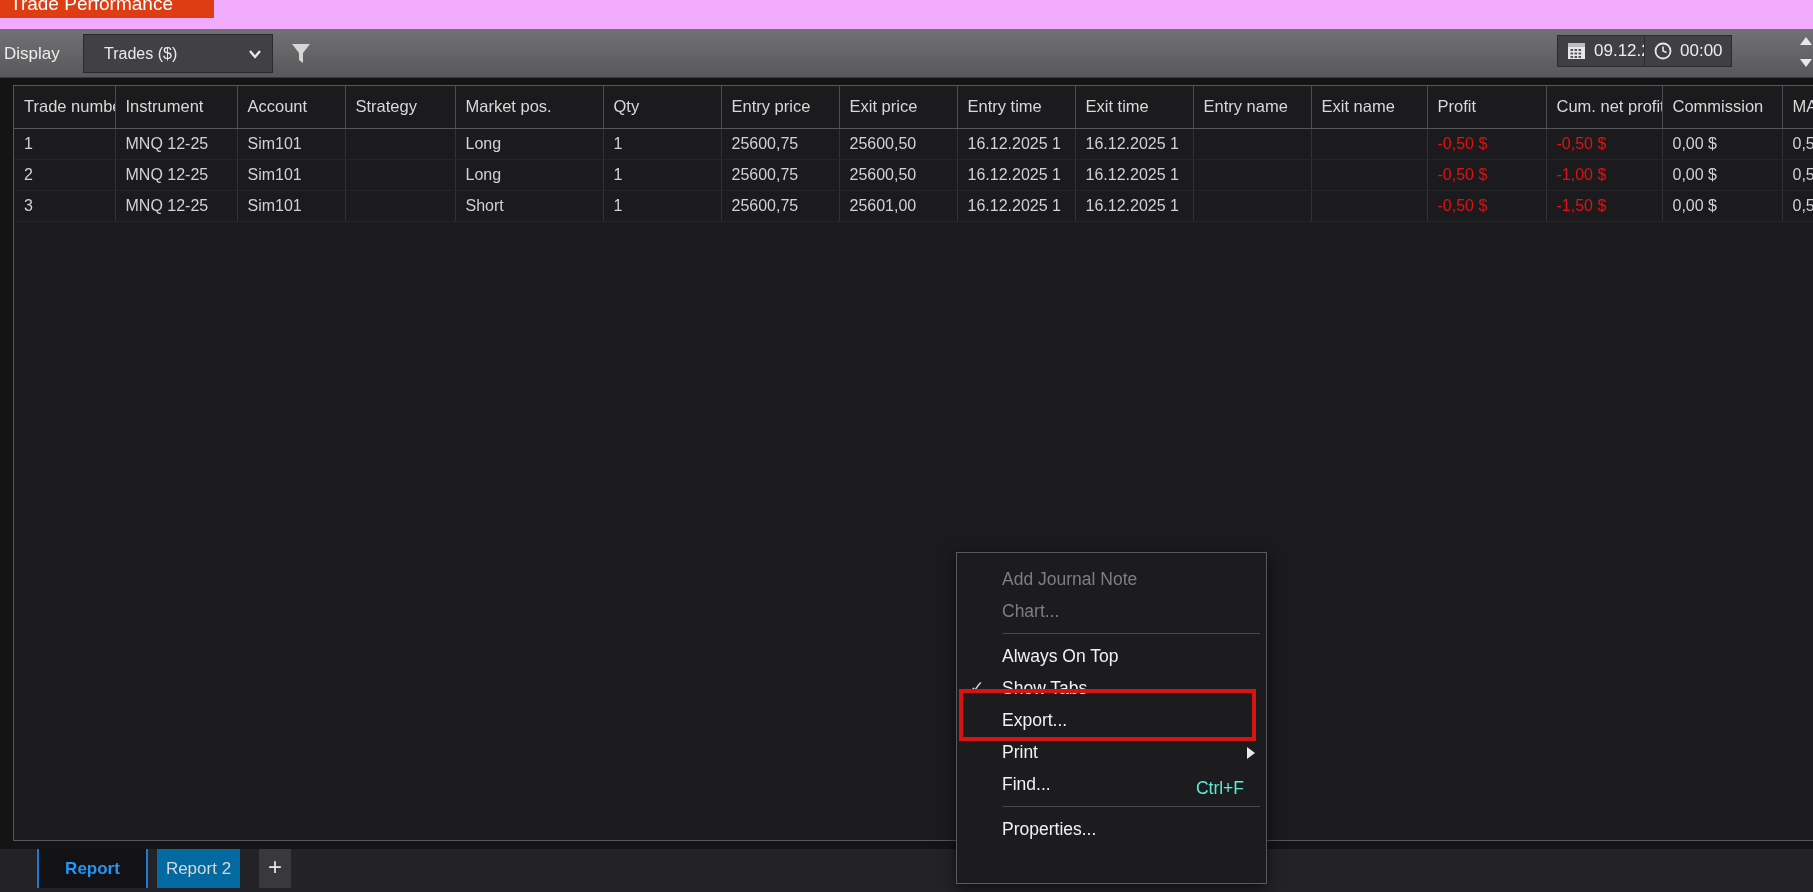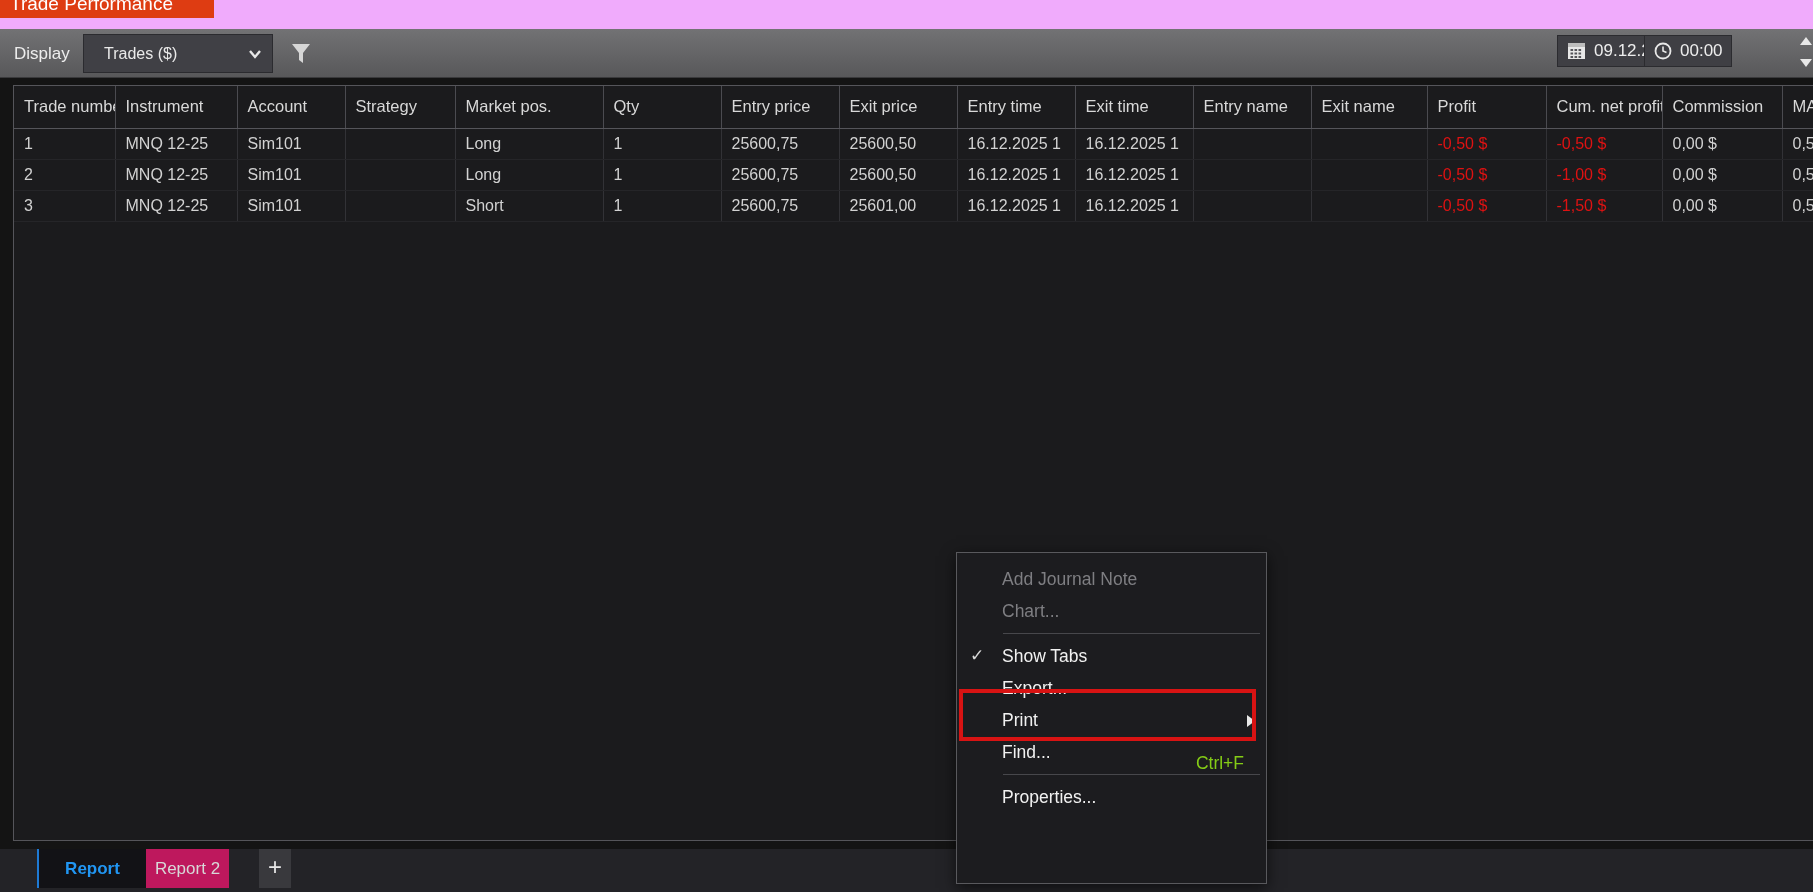--- a/index.html
+++ b/index.html
@@ -8,21 +8,21 @@
 
   
   .titlebar { position:absolute; left:0; top:0; width:1813px; height:29px; background:#f0abfc; }
   .title-tab { position:absolute; left:0; top:0; width:214px; height:18px; background:#DE3C12;
                overflow:hidden; cursor:default; }
   .title-tab span { display:block; margin:-7px 0 0 10px; font-size:19px; color:#ffffff; white-space:nowrap; }
 
   
   .toolbar { position:absolute; left:0; top:29px; width:1813px; height:49px;
              background:linear-gradient(#727274,#58585a); border-bottom:1px solid #3a3a3c; }
-  .tb-label { position:absolute; left:14px; top:0; height:49px; line-height:49px; color:#ededed; font-size:17px; }
+  .tb-label { position:absolute; left:4px; top:0; height:49px; line-height:49px; color:#ededed; font-size:17px; }
   .dropdown { position:absolute; left:83px; top:5px; width:190px; height:39px; background:#404045;
               border:1px solid #2b2b2f; color:#eaeaea; font-size:16px; display:flex; align-items:center; }
   .dropdown .dd-text { flex:1; padding-left:20px; }
   .chev { width:14px; height:14px; margin-right:10px; }
   .chev svg { display:block; }
   .filter-btn { position:absolute; left:288px; top:12px; width:26px; height:26px; }
   .rt-box { position:absolute; top:6px; height:32px; background:#3f3f44; border:1px solid #2b2b2f;
             display:flex; align-items:center; color:#ededed; font-size:17px;margin-left:28px; }
   .date-box { left:1529px; width:163px; }
   .time-box { left:1616px; width:88px; }
@@ -46,31 +46,31 @@
 
   
   .menu { position:absolute; left:956px; top:552px; width:311px; height:332px; background:#1c1c1f;
           border:1px solid #59595d; box-shadow:0 4px 14px rgba(0,0,0,.6); padding-top:10px; z-index:10; }
   .mi { position:relative; height:32px; line-height:32px; padding-left:45px; font-size:17.5px;
         color:#f1f1f1; white-space:nowrap; }
   .mi.disabled { color:#7e7e82; }
   .mi .check { position:absolute; left:13px; top:0; color:#d8d8d8; font-size:17px; }
   .mi .sub-arrow { position:absolute; right:11px; top:11px; width:0; height:0;
         border-top:6px solid transparent; border-bottom:6px solid transparent; border-left:8px solid #e8e8e8; }
-  .mi .shortcut { position:absolute; right:22px; top:11px; color:#84cc16; }
+  .mi .shortcut { position:absolute; right:22px; top:4px; color:#5eead4; }
   .menu-sep { border-top:1px solid #47474b; margin:6px 6px 6px 46px; }
   .red-box { position:absolute; left:2px; top:136px; width:297px; height:52px;
              border:4px solid #d81313; pointer-events:none; }
 
   
   .tabbar { position:absolute; left:0; top:849px; width:1813px; height:43px; background:#232327; }
   .tab { position:absolute; top:0; height:39px; line-height:39px; text-align:center; font-size:17px; }
   .tab.active { left:37px; width:111px; background:#121216; color:#2196f3; font-weight:700;
                 border-left:2px solid #1e7ad4; border-right:2px solid #1e7ad4; }
-  .tab.inactive { left:146px; width:83px; background:#be185d; color:#d8d8d8; }
+  .tab.inactive { left:157px; width:83px; background:#0369a1; color:#d8d8d8; }
   .add-tab { position:absolute; left:259px; top:0; width:32px; height:39px; background:#39393d;
              color:#e8e8e8; font-size:24px; line-height:36px; text-align:center; }
 </style>
 </head>
 <body>
 
 <div class="titlebar">
   <div class="title-tab">
     <span>Trade Performance</span>
   </div>
@@ -227,20 +227,21 @@
         <td>0,5</td>
       </tr>
     </tbody>
   </table>
 </div>
 
 <div class="menu">
   <div class="mi disabled">Add Journal Note</div>
   <div class="mi disabled">Chart...</div>
   <div class="menu-sep"></div>
+  <div class="mi">Always On Top</div>
   <div class="mi">
     <span class="check">✓</span>
     <span>Show Tabs</span>
   </div>
   <div class="mi">Export...</div>
   <div class="mi">
     <span>Print</span>
     <span class="sub-arrow"></span>
   </div>
   <div class="mi">

